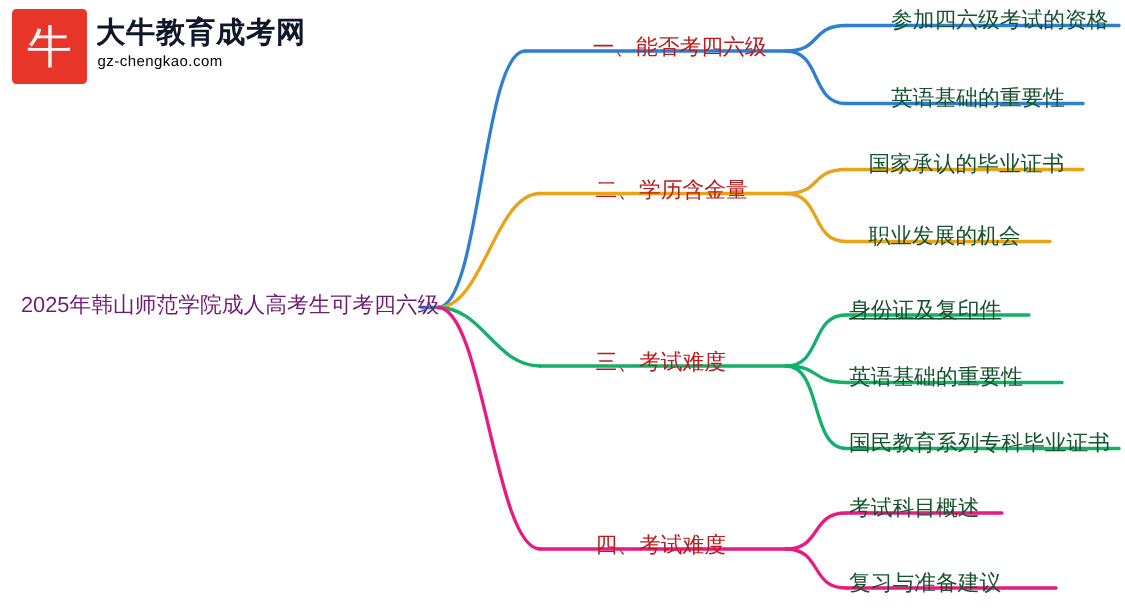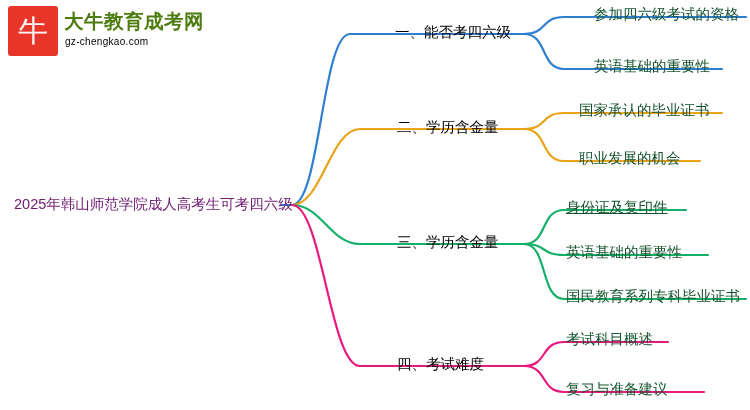--- a/index.html
+++ b/index.html
@@ -29,21 +29,21 @@
     white-space: nowrap;
     line-height: 1.2;
   }
   .root-label {
     font-size: 14.5px;
     font-weight: normal;
     color: #701a75;
   }
   .branch-label {
     font-size: 14.5px;
-    color: #000000;
+    color: #b91c1c;
   }
   .leaf-label {
     font-size: 14.5px;
     color: #14532d;
   }
   
   #logo {
     position: absolute;
     left: 8px;
     top: 6px;
@@ -73,21 +73,21 @@
     font-size: 30px;
     font-family: "Liberation Serif", serif;
     opacity: 0.95;
   }
   #logo-title {
     position: absolute;
     left: 56px;
     top: 2px;
     font-size: 19.5px;
     font-weight: bold;
-    color: #4d7c0f;
+    color: #0f172a;
     letter-spacing: 0.5px;
     white-space: nowrap;
   }
   #logo-sub {
     position: absolute;
     left: 57px;
     top: 30px;
     font-size: 10px;
     color: #000000;
     letter-spacing: 0.3px;
@@ -144,21 +144,21 @@
       <path d="M564,342 L668,342" stroke="#e8197f"></path>
       <path d="M524,366 C548,366 540,392 564,392" stroke="#e8197f"></path>
       <path d="M564,392 L704,392" stroke="#e8197f"></path>
     </g>
   </svg>
 
   <div class="node-label root-label" style="left:14px; top:196px;">2025年韩山师范学院成人高考生可考四六级</div>
 
   <div class="node-label branch-label" style="left:395px; top:24px;">一、能否考四六级</div>
   <div class="node-label branch-label" style="left:397px; top:119px;">二、学历含金量</div>
-  <div class="node-label branch-label" style="left:397px; top:234px;">三、学历含金量</div>
+  <div class="node-label branch-label" style="left:397px; top:234px;">三、考试难度</div>
   <div class="node-label branch-label" style="left:397px; top:356px;">四、考试难度</div>
 
   <div class="node-label leaf-label" style="left:594px; top:6px;">参加四六级考试的资格</div>
   <div class="node-label leaf-label" style="left:594px; top:58px;">英语基础的重要性</div>
 
   <div class="node-label leaf-label" style="left:579px; top:150px;">职业发展的机会</div>
   <div class="node-label leaf-label" style="left:579px; top:102px;">国家承认的毕业证书</div>
 
   <div class="node-label leaf-label" style="left:566px; top:199px;text-decoration:underline;">身份证及复印件</div>
   <div class="node-label leaf-label" style="left:566px; top:244px;">英语基础的重要性</div>

